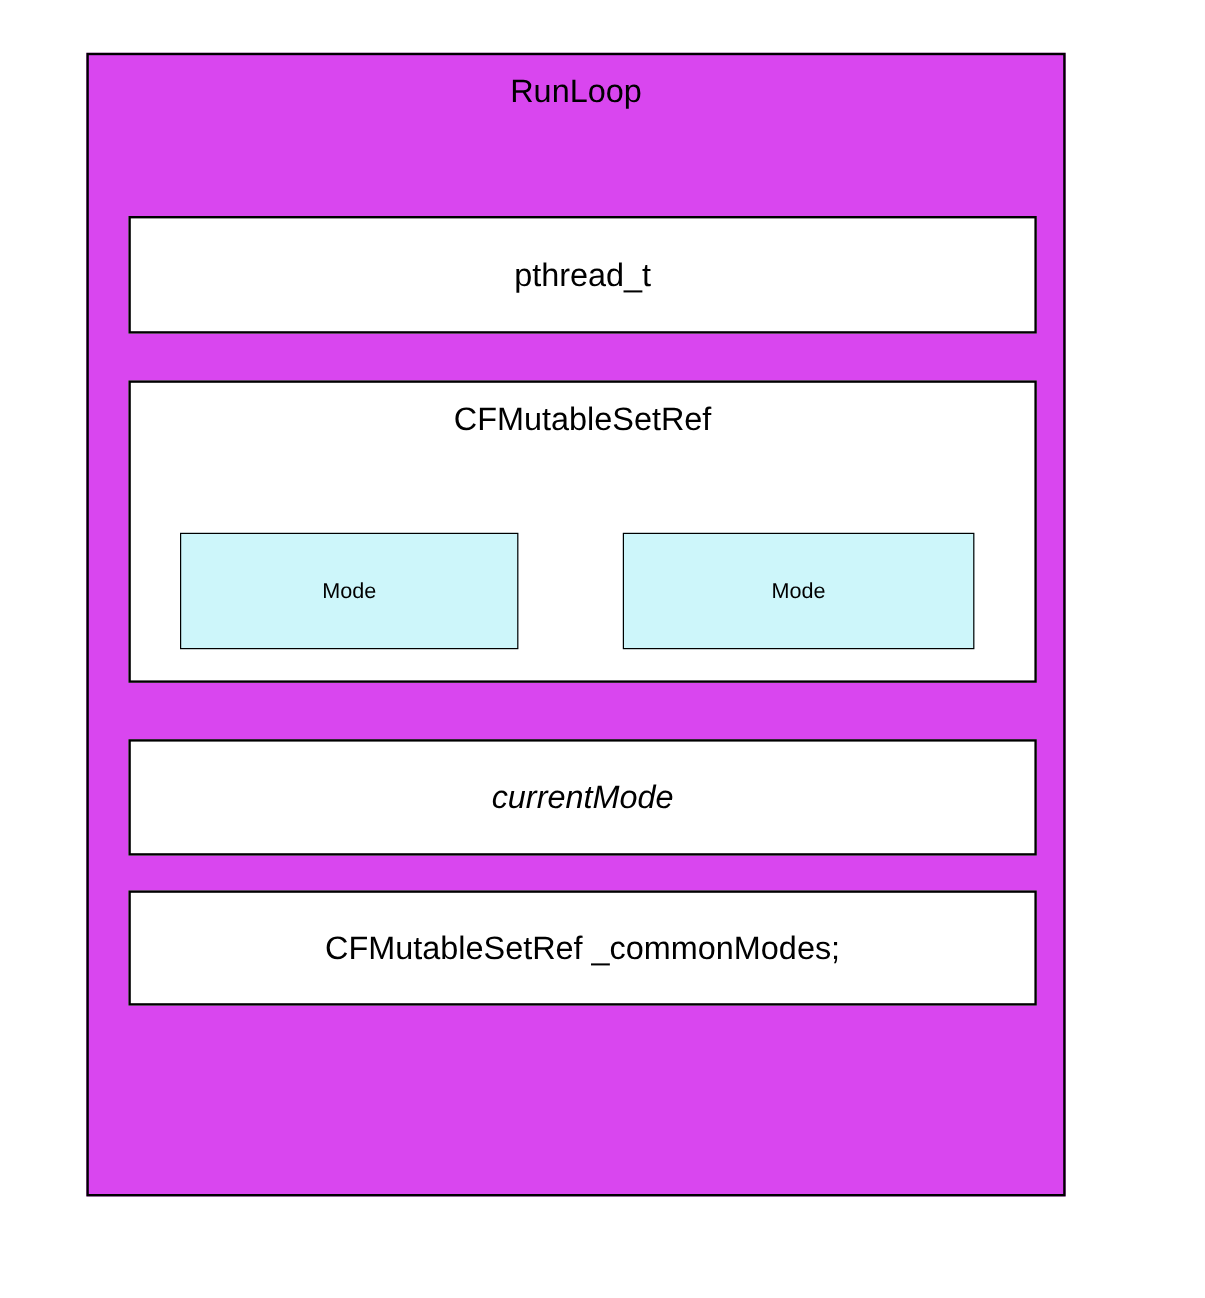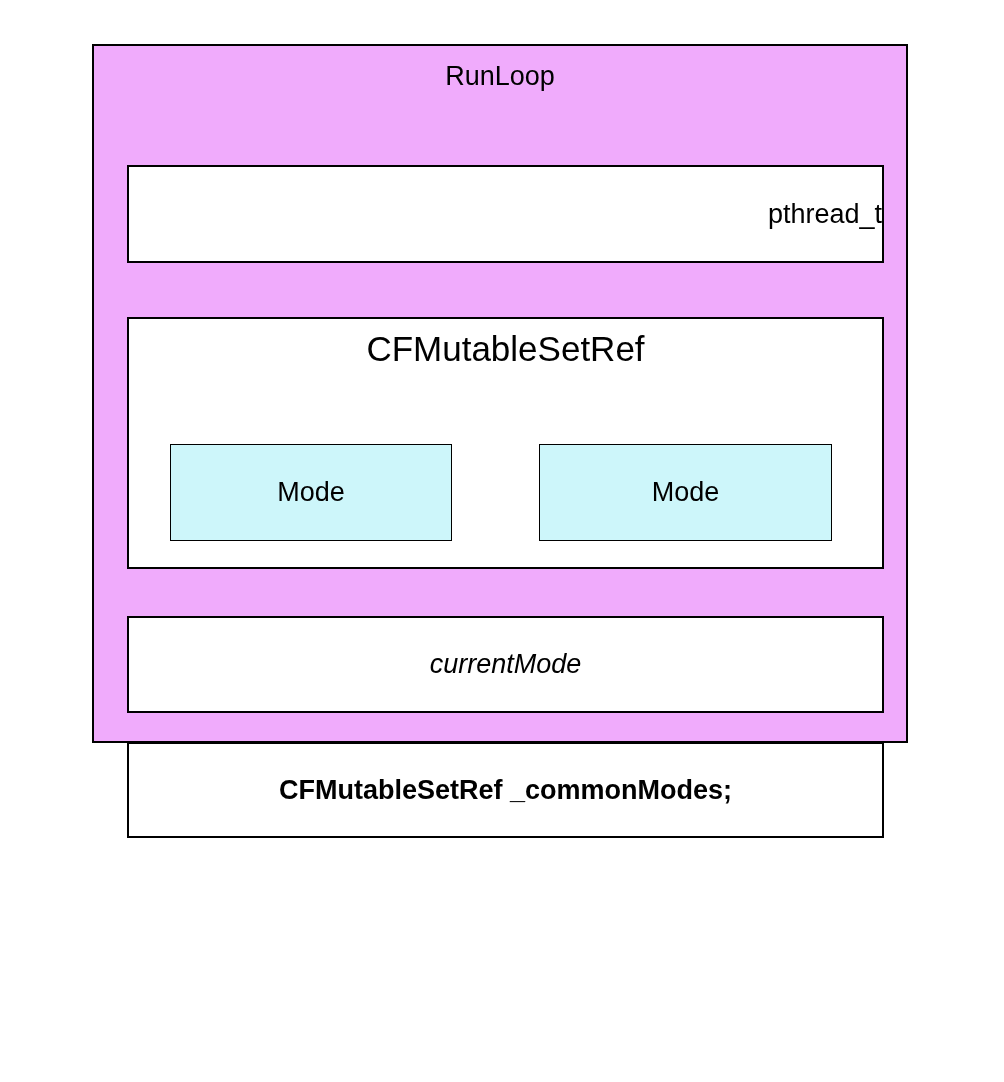--- a/index.html
+++ b/index.html
@@ -13,25 +13,24 @@
     height: 1082px;
     background: #ffffff;
     font-family: "Liberation Sans", "DejaVu Sans", sans-serif;
     color: #000000;
   }
   .outer-box {
     position: absolute;
     left: 72px;
     top: 44px;
     width: 816px;
-    height: 699px;
+    height: 953px;
     border: 2.5px solid #000000;
     box-sizing: border-box;
-    background: #f0abfc;
-    margin-left: 20px;
+    background: #d946ef;
   }
   .outer-title {
     position: absolute;
     left: 0;
     top: 14px;
     width: 100%;
     text-align: center;
     font-size: 27px;
     line-height: 32px;
   }
@@ -42,44 +41,44 @@
     border: 2px solid #000000;
     box-sizing: border-box;
     background: #ffffff;
   }
   .center-label {
     display: flex;
     align-items: center;
     justify-content: center;
     font-size: 27px;
   }
-  .pthread-box   { top: 119px; height: 98px; justify-content: flex-end; }
+  .pthread-box   { top: 134px; height: 98px; }
   .set-box       { top: 271px; height: 252px; }
   .current-box   { top: 570px; height: 97px; font-style: italic; }
-  .commonmodes-box     { top: 696px; height: 96px; font-weight: bold; }
+  .commonmodes-box     { top: 696px; height: 96px; }
   .commonmodeitems-box { top: 839px; height: 100px; }
   .set-title {
     position: absolute;
     left: 0;
     top: 14px;
     width: 100%;
     text-align: center;
-    font-size: 35px;
+    font-size: 27px;
     line-height: 32px;
   }
   .mode-box {
     position: absolute;
     top: 125px;
     height: 97px;
     border: 1.5px solid #000000;
     box-sizing: border-box;
     display: flex;
     align-items: center;
     justify-content: center;
-    font-size: 27px;
+    font-size: 18px;
   }
   .mode-box-1 { left: 41px;  width: 282px; }
   .mode-box-2 { left: 410px; width: 293px; }
 </style>
 </head>
 <body>
 
 <div class="canvas">
   <div class="outer-box">
 

